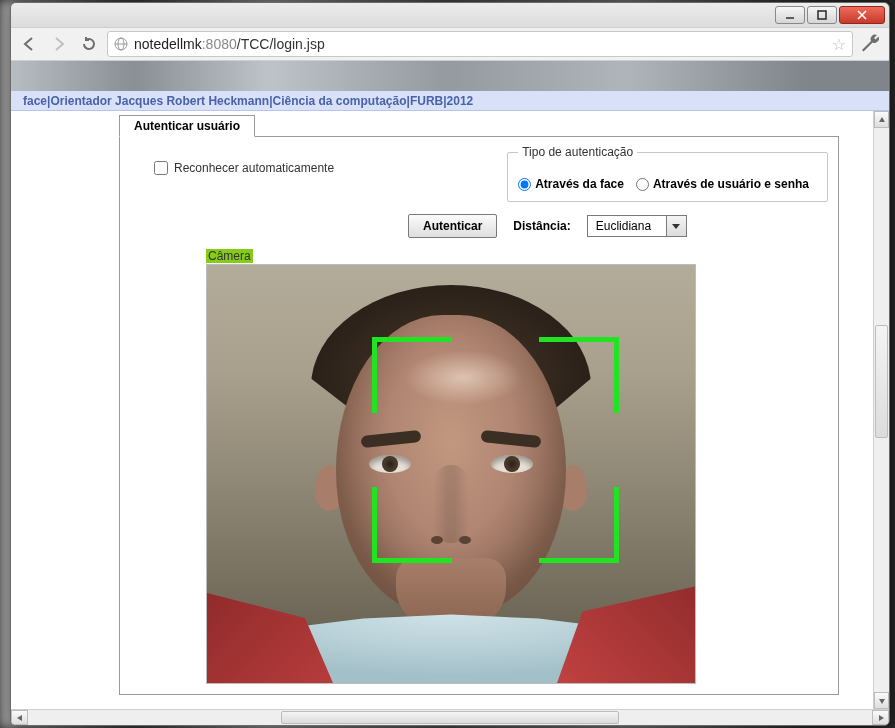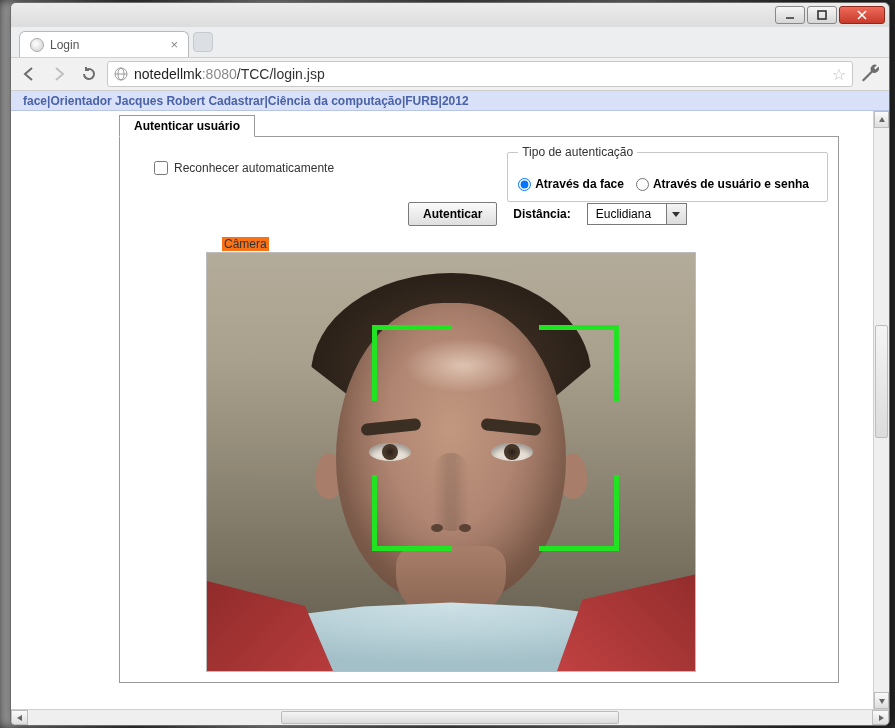--- a/index.html
+++ b/index.html
@@ -51,30 +51,30 @@
   .row1 { display:flex; gap:22px; align-items:flex-start; }
   .autorec { display:flex; align-items:center; gap:6px; font-size:12px; color:#333; padding-top:16px; padding-left:24px; }
   .autorec input { width:14px; height:14px; }
 
   .authtype { border:1px solid #c8c8c8; border-radius:2px; padding:2px 18px 10px 10px; position:relative; margin-left:auto; }
   .authtype legend { font-size:12px; padding:0 4px; color:#333; }
   .radios { display:flex; gap:12px; margin-top:16px; font-size:12px; }
   .radios label { display:flex; align-items:center; gap:4px; white-space:nowrap; }
   .radios label span { font-weight:bold; }
 
-  .row2 { display:flex; align-items:center; gap:16px; margin-top:0; margin-left:278px; }
+  .row2 { display:flex; align-items:center; gap:16px; margin-top:12px; margin-left:278px; }
   .btn { padding:4px 14px; font-size:12px; font-weight:bold; border:1px solid #7a7a7a; background:linear-gradient(#fbfbfb,#dedede); cursor:pointer; border-radius:2px; }
   .distlabel { font-size:12px; font-weight:bold; }
   .selwrap { display:flex; align-items:center; border:1px solid #7a7a7a; height:22px; background:#fff; }
   .selwrap .selval { padding:0 8px; font-size:12px; min-width:78px; }
   .selwrap .selarrow { width:20px; height:100%; border-left:1px solid #7a7a7a; background:linear-gradient(#f4f4f4,#dcdcdc); display:flex; align-items:center; justify-content:center; cursor:pointer; }
   .selwrap .selarrow svg { width:10px; height:10px; fill:#333; }
 
   .camera-field { margin-top:8px; margin-left:76px; position:relative; width:510px; }
-  .camera-legend { font-size:12px; color:#333; position:relative; left:16px; top:0; background:#f97316; padding:0 2px; display:inline-block; margin-bottom:-8px; }
+  .camera-legend { font-size:12px; color:#333; position:relative; left:0; top:0; background:#84cc16; padding:0 2px; display:inline-block; margin-bottom:-8px; }
   .camera-box { width:490px; height:420px; border:1px solid #bcbcbc; position:relative; overflow:hidden; }
   .photo { position:absolute; inset:0; }
   .wall { position:absolute; inset:0; background:linear-gradient(180deg,#b4ac9a 0%,#a9a08d 25%,#8d8573 55%,#5e5849 100%); }
   .shirt { position:absolute; left:0; right:0; bottom:0; height:70px; background:radial-gradient(ellipse 60% 90% at 50% 0%, #cfe3e8 0%, #b6cfd6 60%, #a3bfc7 100%); clip-path: polygon(0 100%, 0 40%, 18% 20%, 32% 8%, 50% 2%, 68% 8%, 82% 20%, 100% 40%, 100% 100%); }
   .jacket-l { position:absolute; left:0; bottom:0; width:140px; height:100px; background:linear-gradient(135deg,#8f2a2a,#b93d3d); clip-path: polygon(0 100%, 0 10%, 70% 35%, 90% 100%); }
   .jacket-r { position:absolute; right:0; bottom:0; width:150px; height:105px; background:linear-gradient(225deg,#922c2c,#c34242); clip-path: polygon(100% 100%, 100% 8%, 25% 32%, 8% 100%); }
   .neck { position:absolute; left:50%; bottom:55px; transform:translateX(-50%); width:110px; height:70px; background:linear-gradient(#a77e69,#8a6552); border-radius:20px 20px 40px 40px; }
   .head { position:absolute; left:50%; top:50px; transform:translateX(-50%); width:230px; height:300px; background:radial-gradient(ellipse 62% 72% at 50% 42%, #c29880 0%, #b08572 45%, #8f6a58 80%); border-radius:48% 48% 46% 46% / 54% 54% 50% 50%; box-shadow: inset 0 -30px 40px rgba(60,40,30,.35); }
   .hair { position:absolute; left:50%; top:20px; transform:translateX(-50%); width:280px; height:170px; background:radial-gradient(ellipse at 50% 55%, #4a3a2d 0%, #2f241b 60%, #1e1712 100%); border-radius:50% 50% 45% 45% / 60% 60% 40% 40%; clip-path: polygon(0 0, 100% 0, 100% 55%, 82% 80%, 70% 60%, 55% 48%, 45% 48%, 30% 58%, 18% 78%, 0 55%); }
   .forehead-shine { position:absolute; left:50%; top:85px; transform:translateX(-40%); width:120px; height:55px; background:radial-gradient(ellipse, rgba(255,240,225,.55), rgba(255,240,225,0) 70%); border-radius:50%; }
@@ -140,28 +140,20 @@
       </div>
       <div class="winbtn close" title="Close">
         <svg>
             <line x1="1" y1="1" x2="9" y2="9"></line>
             <line x1="9" y1="1" x2="1" y2="9"></line>
           </svg>
       </div>
     </div>
   </div>
 
-  <div class="tabbar">
-    <div class="tab">
-      <span class="favicon"></span>
-      <span>Login</span>
-      <span class="close-x">×</span>
-    </div>
-    <div class="tab-ghost"></div>
-  </div>
 
   <div class="addrbar">
     <div class="navbtn">
       <svg>
           <polyline points="11,2 4,8 11,14"></polyline>
         </svg>
     </div>
     <div class="navbtn disabled">
       <svg>
           <polyline points="5,2 12,8 5,14"></polyline>
@@ -188,21 +180,21 @@
       <svg viewBox="0 0 16 16">
           <path d="M13 3a3 3 0 0 1-4 4L3 13l-1-1 6-6a3 3 0 0 1 4-4l-2 2 1 1 2-2z" fill="#6d6d6d"></path>
         </svg>
     </div>
   </div>
 
   <div class="viewport">
     <div class="breadcrumb-bar">
       <a>face</a>
       <span> | </span>
-      <a>Orientador Jacques Robert Cadastrar</a>
+      <a>Orientador Jacques Robert Heckmann</a>
       <span> | </span>
       <a>Ciência da computação</a>
       <span> | </span>
       <a>FURB</a>
       <span> | </span>
       <a>2012</a>
     </div>
 
     <div class="content">
       <div class="tabs">

